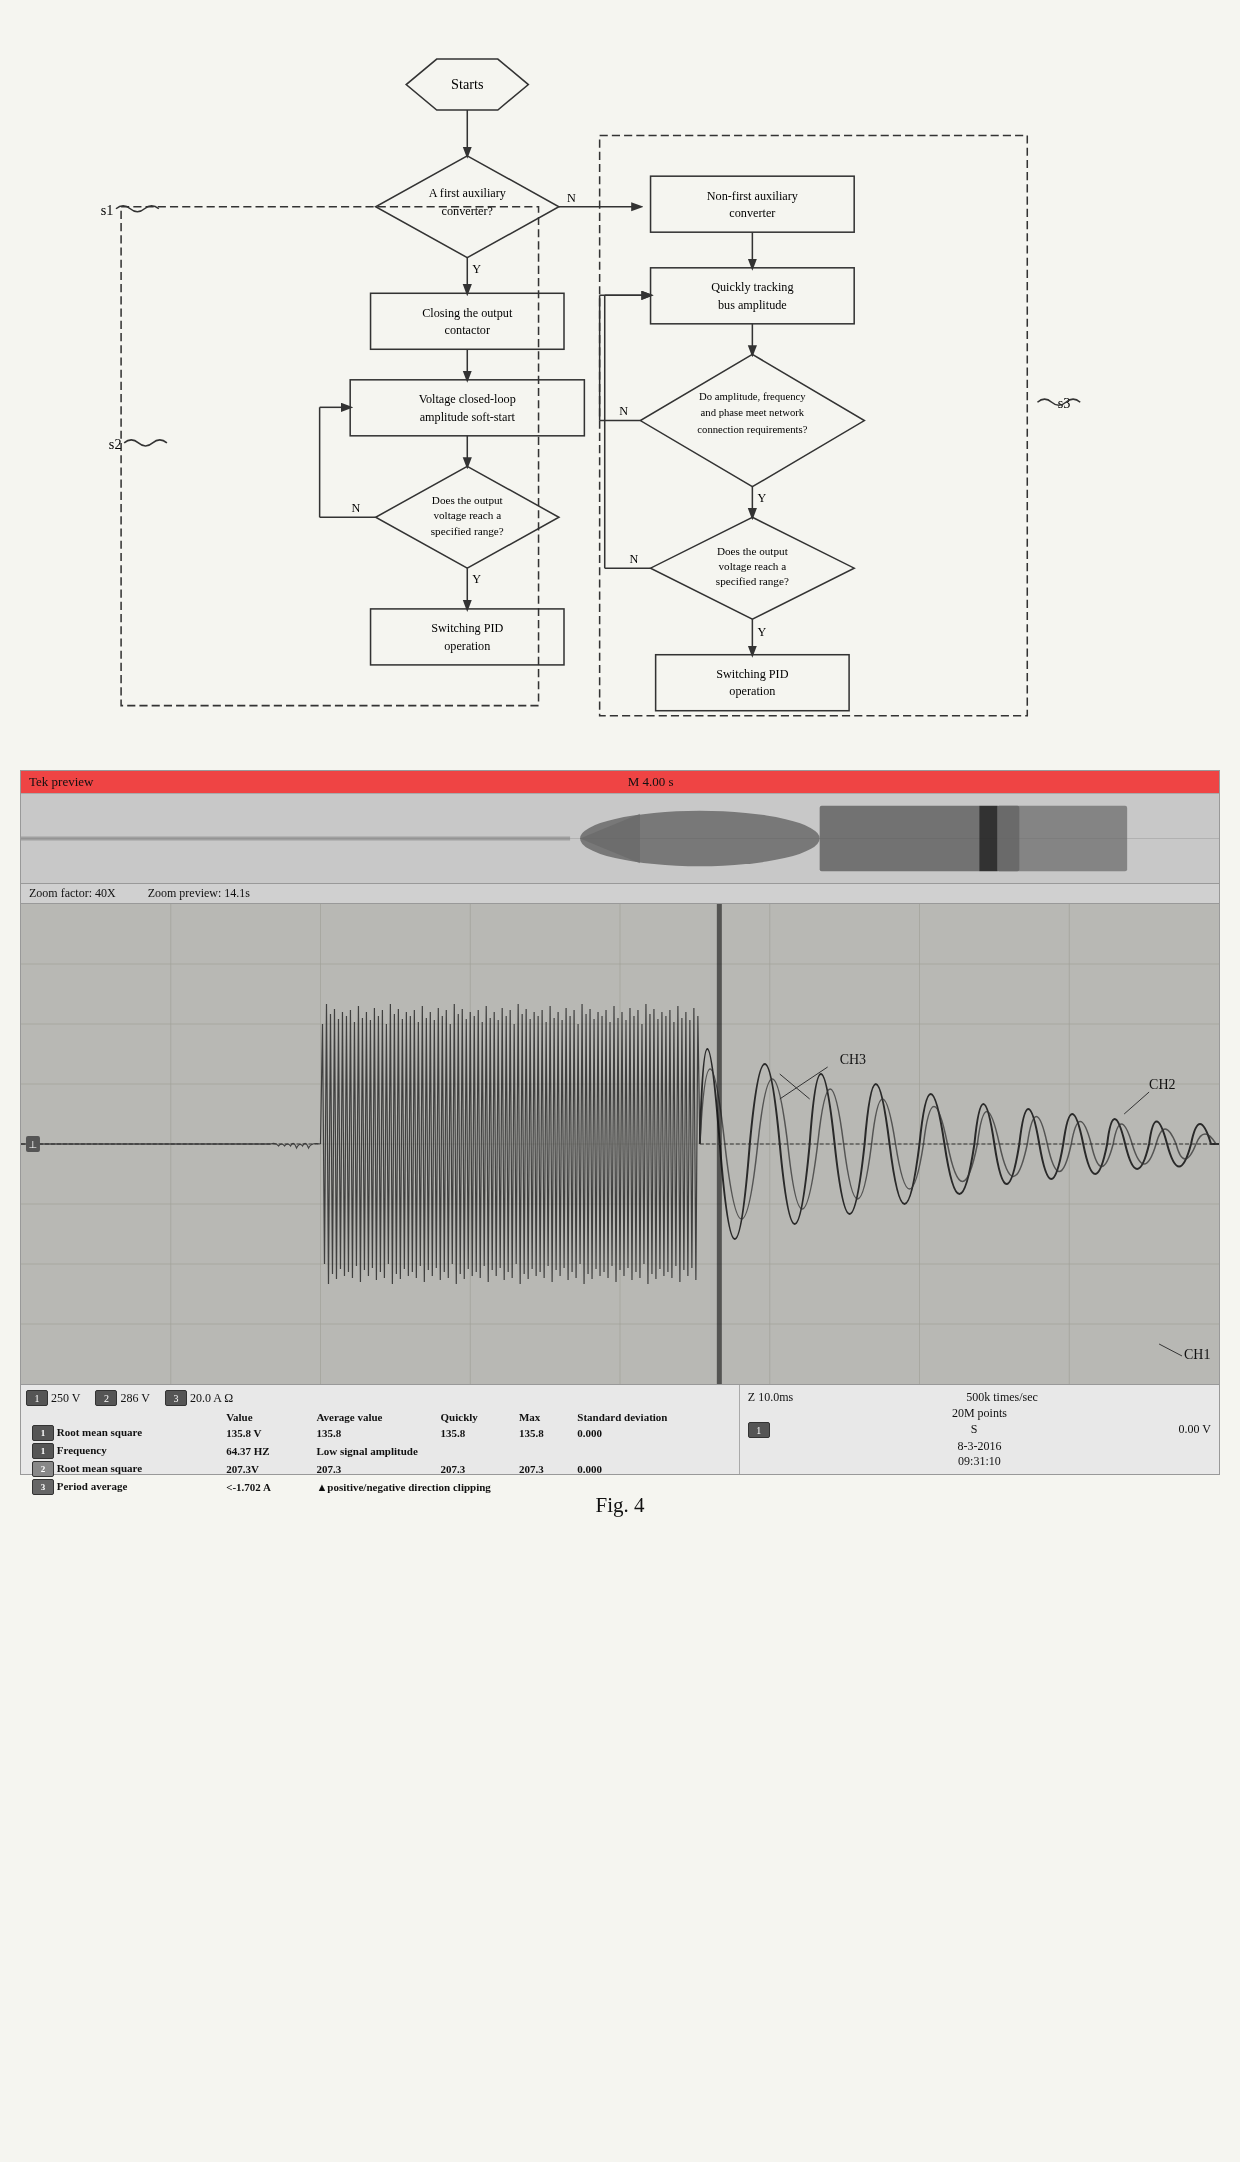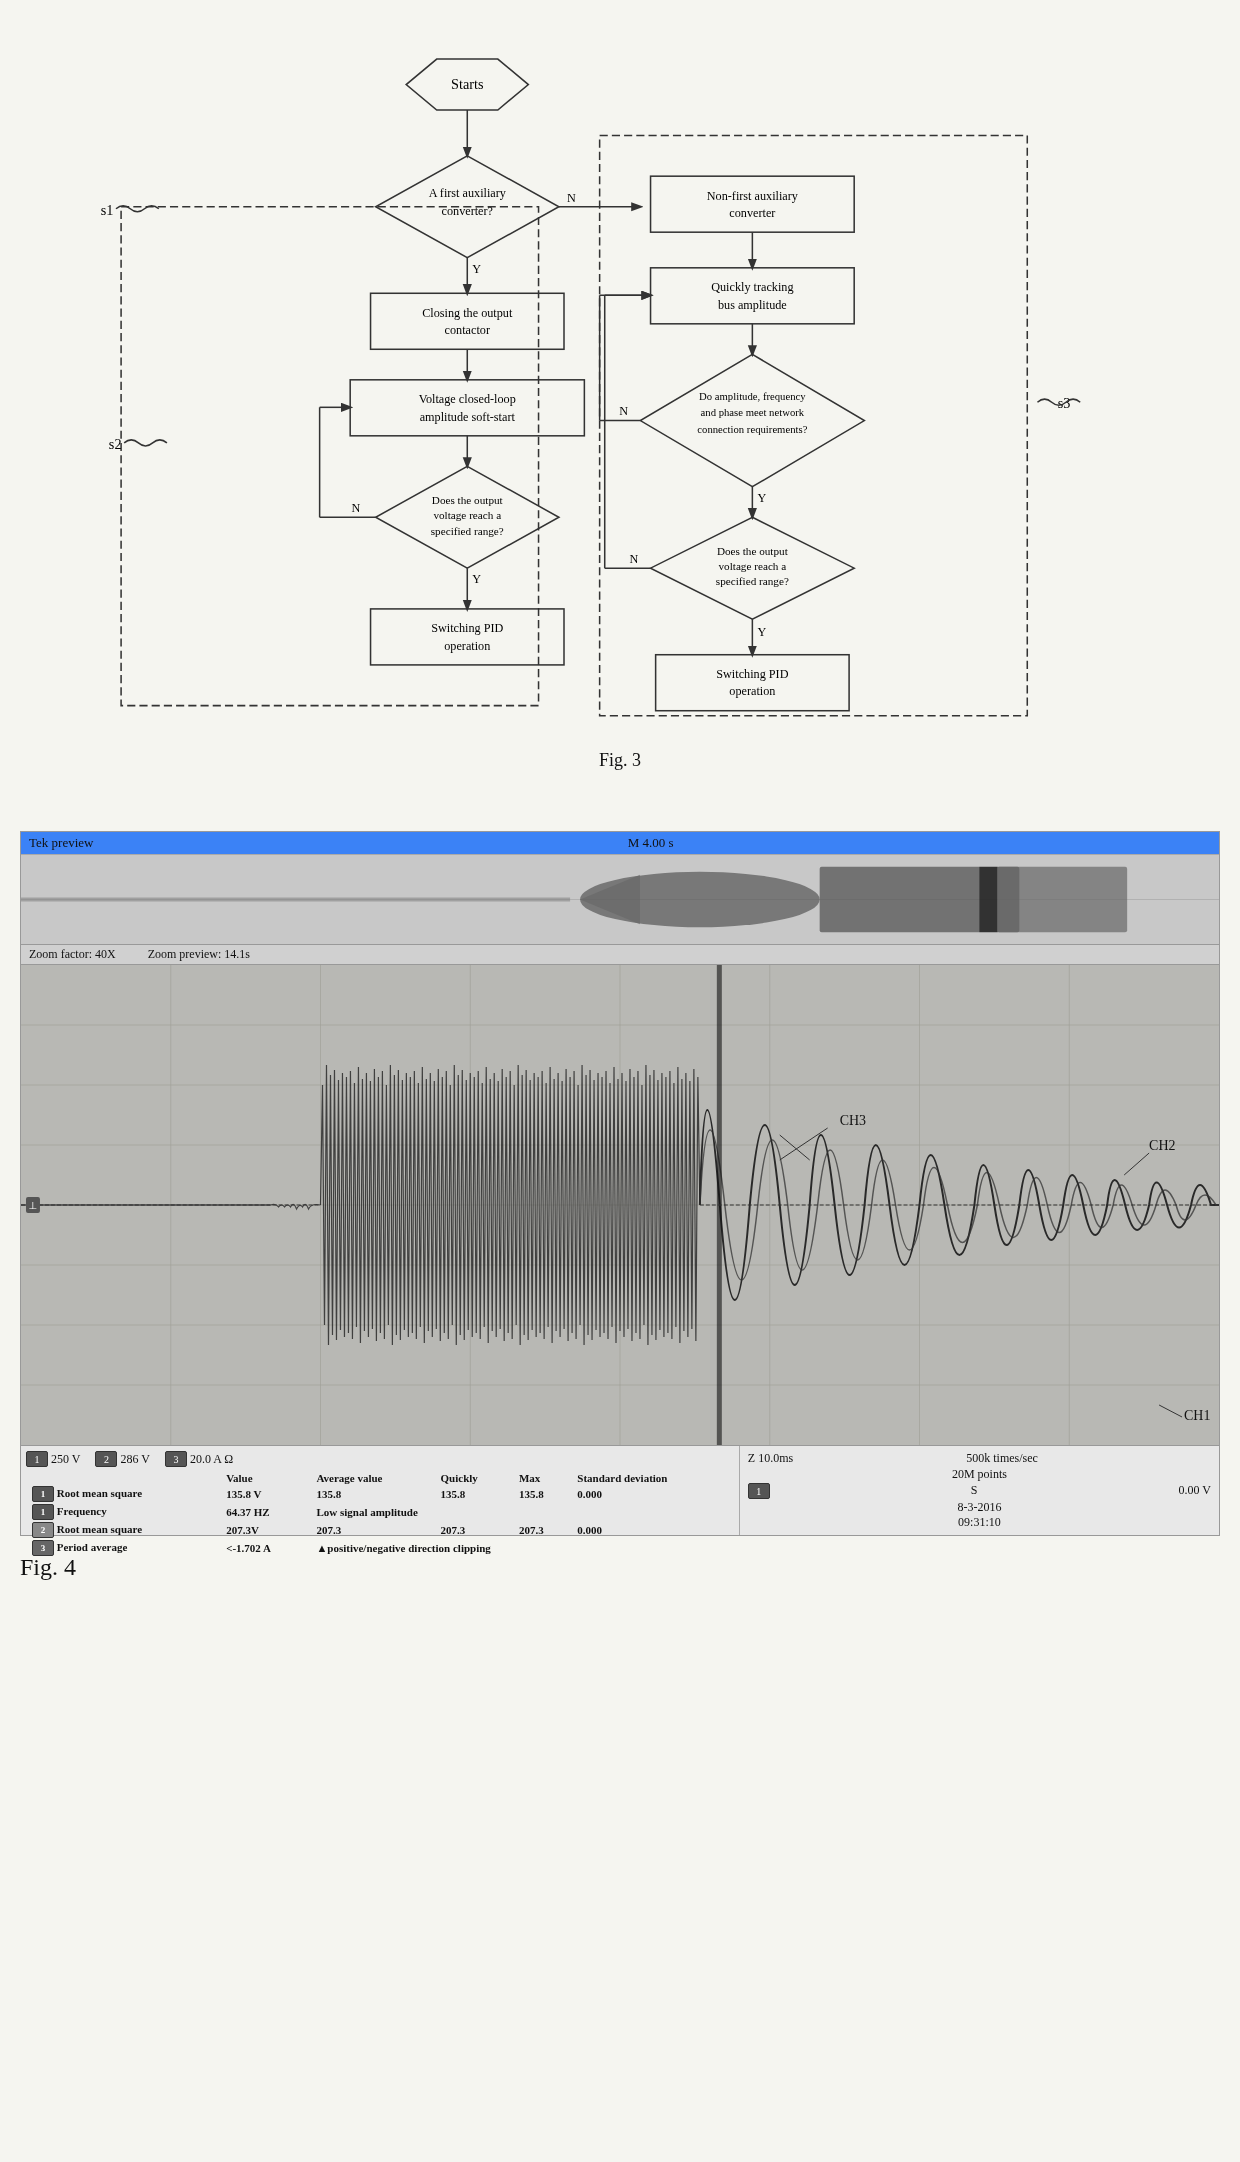--- a/index.html
+++ b/index.html
@@ -39,21 +39,21 @@
     }
 
     .oscilloscope-outer {
       border: 1px solid #999;
       background: #ddd;
       position: relative;
       width: 100%;
     }
 
     .osc-title-bar {
-      background: #3b82f6;
+      background: #ef4444;
       border-bottom: 1px solid #aaa;
       padding: 3px 8px;
       font-size: 13px;
       display: flex;
       align-items: center;
       justify-content: space-between;
     }
 
     .osc-overview {
       background: #c8c8c8;
@@ -142,21 +142,22 @@
       justify-content: space-between;
       font-size: 12px;
     }
 
     .osc-timestamp {
       font-size: 12px;
       text-align: center;
     }
 
     .fig4-label {
-      font-size: 24px;
+      text-align: center;
+      font-size: 21px;
       margin-top: 18px;
     }
 
     
     .flowchart-svg {
       width: 100%;
       height: 100%;
     }
   </style>
 </head>
@@ -275,21 +276,20 @@
       <path d="M960,352 Q967,346 974,352 Q981,358 988,352 Q995,346 1002,352" fill="none" stroke="#333" stroke-width="1.5"></path>
 
       <defs>
         <marker id="arrow" markerWidth="8" markerHeight="8" refX="6" refY="3" orient="auto">
           <path d="M0,0 L0,6 L8,3 z" fill="#333"></path>
         </marker>
       </defs>
     </svg>
   </div>
 
-  <div class="fig3-label">Fig. 3</div>
 </div>
 
 <div class="fig4-section">
   <div class="oscilloscope-outer">
 
     <div class="osc-title-bar">
       <span>Tek preview</span>
       <span>M 4.00 s</span>
       <span>&nbsp;</span>
     </div>

